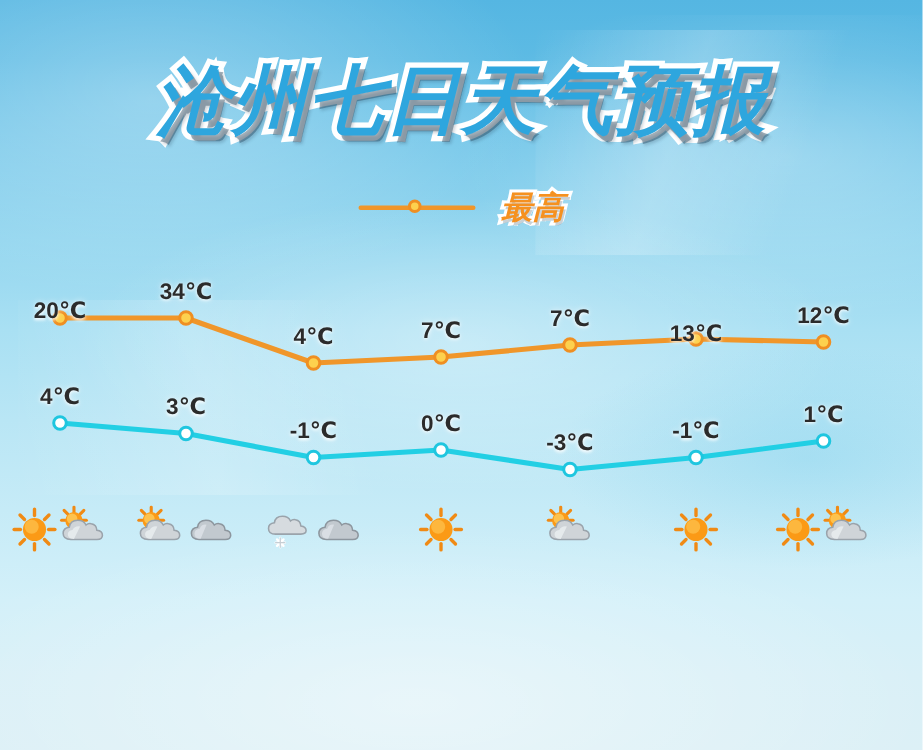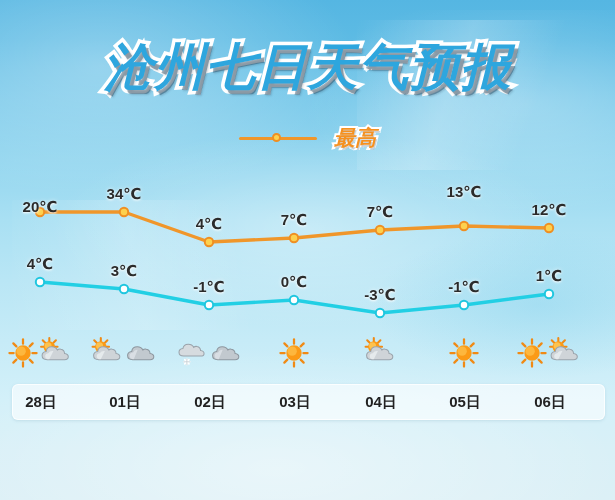--- a/index.html
+++ b/index.html
@@ -258,21 +258,21 @@
         <circle cx="549" cy="294" r="4.2" fill="#ffffff" stroke="#1fc6df" stroke-width="2"></circle>
       </g>
   </svg>
 
   <div id="high-labels">
       <div class="temp-label" style="left: 40px; top: 203px; margin-top: 13px;">20℃</div>
       <div class="temp-label" style="left: 124px; top: 203px;">34℃</div>
       <div class="temp-label" style="left: 209px; top: 233px;">4℃</div>
       <div class="temp-label" style="left: 294px; top: 229px;">7℃</div>
       <div class="temp-label" style="left: 380px; top: 221px;">7℃</div>
-      <div class="temp-label" style="left: 464px; top: 201px;">13℃</div>
+      <div class="temp-label" style="left: 464px; top: 231px;">13℃</div>
       <div class="temp-label" style="left: 549px; top: 219px;">12℃</div>
     </div>
   <div id="low-labels">
       <div class="temp-label" style="left: 40px; top: 273px;">4℃</div>
       <div class="temp-label" style="left: 124px; top: 280px;">3℃</div>
       <div class="temp-label" style="left: 209px; top: 296px;">-1℃</div>
       <div class="temp-label" style="left: 294px; top: 291px;">0℃</div>
       <div class="temp-label" style="left: 380px; top: 304px;">-3℃</div>
       <div class="temp-label" style="left: 464px; top: 296px;">-1℃</div>
       <div class="temp-label" style="left: 549px; top: 285px;">1℃</div>
@@ -439,23 +439,14 @@
             </g>
             <circle cx="10" cy="9.8" r="5.6" fill="#fb9a16"></circle>
             <circle cx="8.8" cy="8.6" r="3.4" fill="#fdc24e"></circle>
             <path d="M8 22 Q3 22 3 18 Q3 14.4 7 14 Q7.6 9.5 12.4 9.5 Q16.4 9.5 17.8 12.6 Q19.2 11.4 21.2 11.8 Q24.6 12.4 24.8 16 Q28.4 16.4 28.4 19.2 Q28.4 22 24.8 22 Z" fill="#cfd4d8" stroke="#9aa3ab" stroke-width="1"></path>
             <path d="M10 21.6 Q6 21.6 6 18.6 Q6 16.2 9 15.8 Q10.6 13 14 13.6" fill="#e9edf0" opacity="0.85"></path>
           </svg>
         </span>
       </div>
     </div>
 
-  <div id="date-bar">
-      <div class="date-cell" style="left: 28px;">28日</div>
-      <div class="date-cell" style="left: 112px;">01日</div>
-      <div class="date-cell" style="left: 197px;">02日</div>
-      <div class="date-cell" style="left: 282px;">03日</div>
-      <div class="date-cell" style="left: 368px;">04日</div>
-      <div class="date-cell" style="left: 452px;">05日</div>
-      <div class="date-cell" style="left: 537px;">06日</div>
-    </div>
 
 </div>
 
 </body></html>

